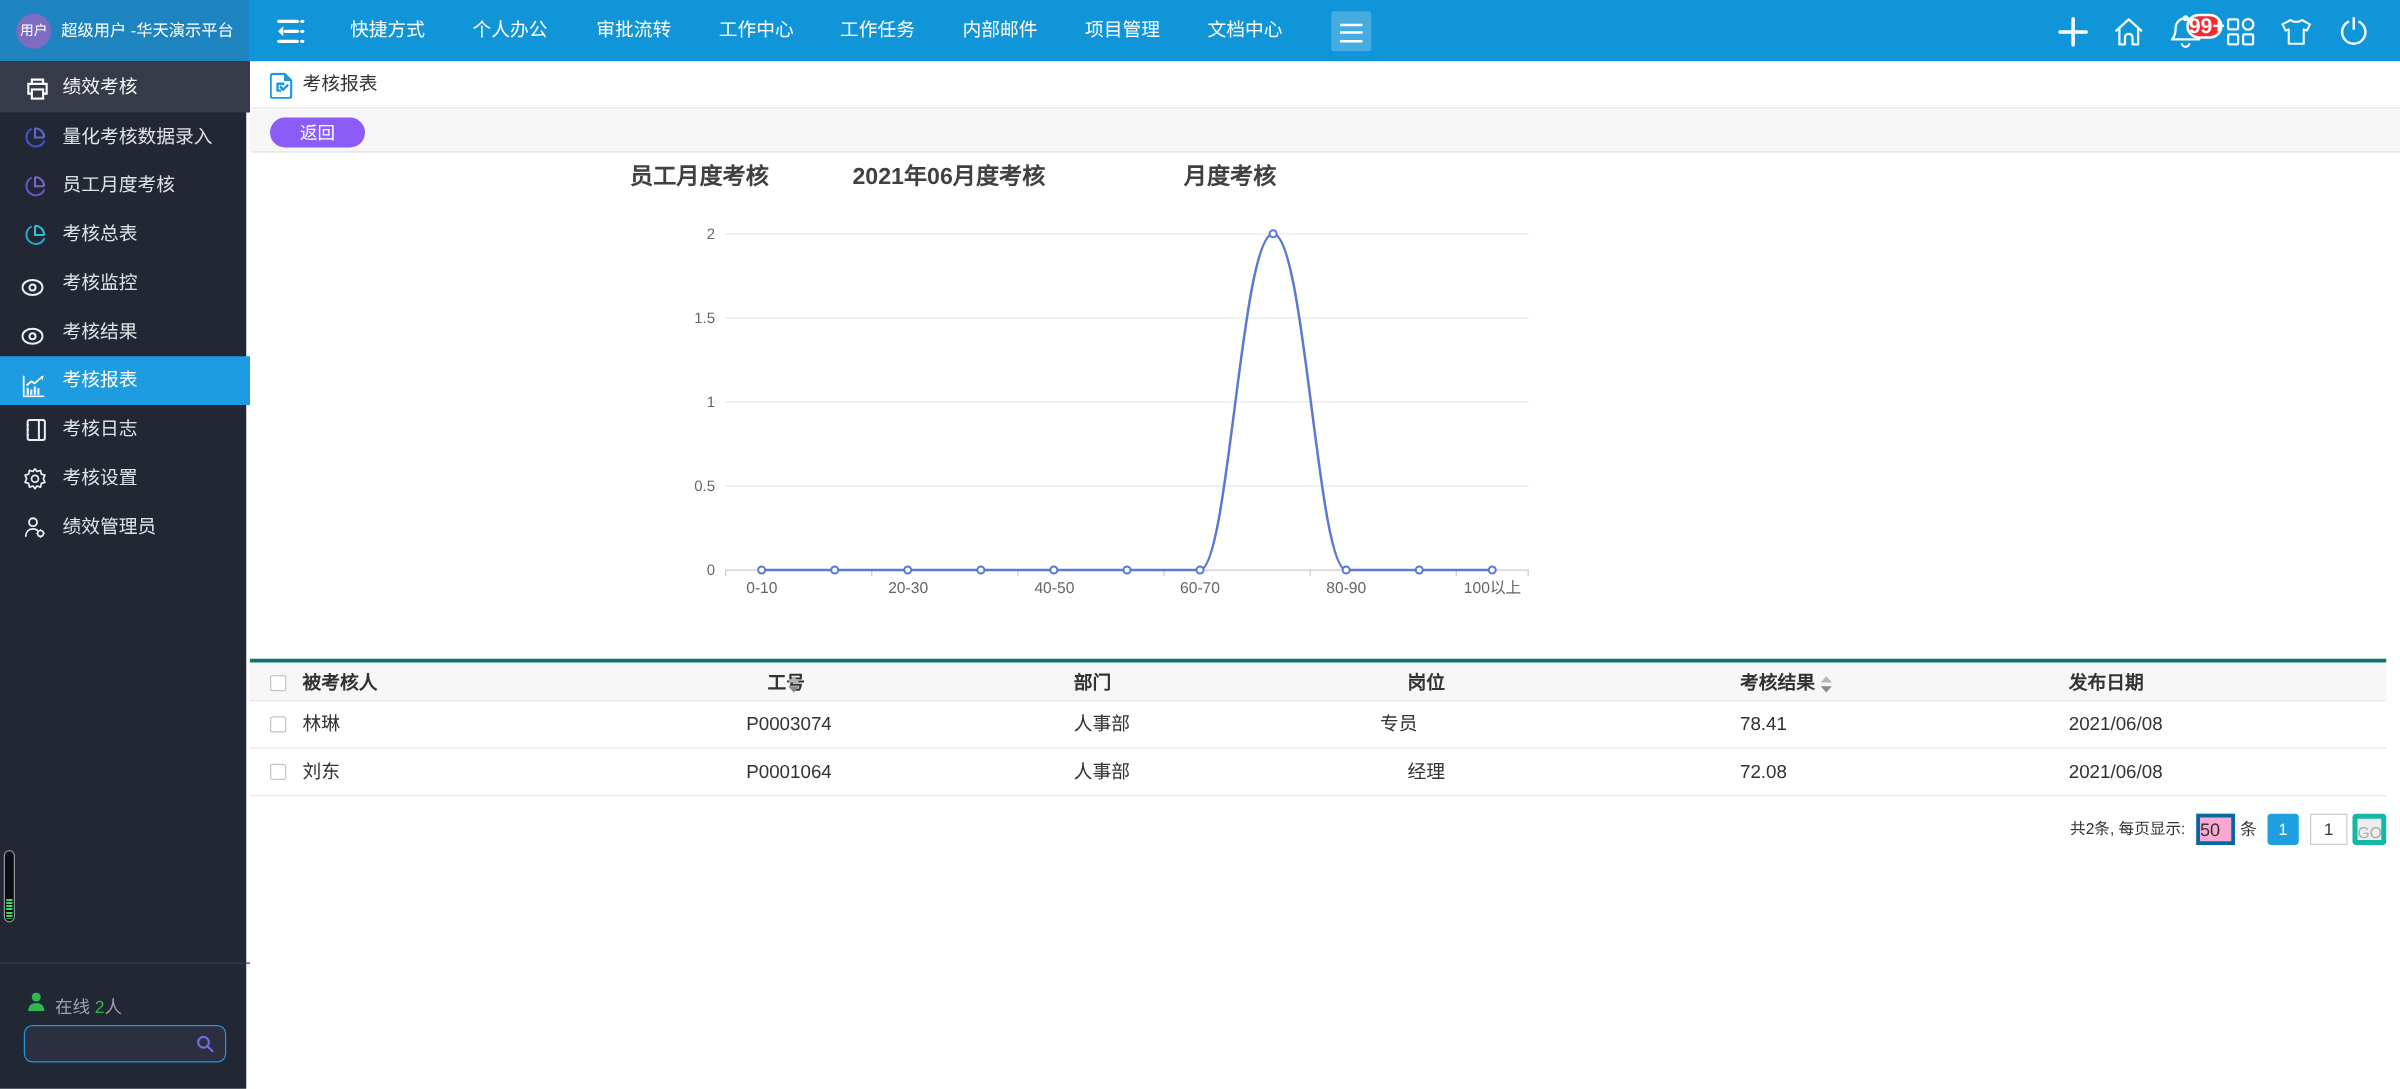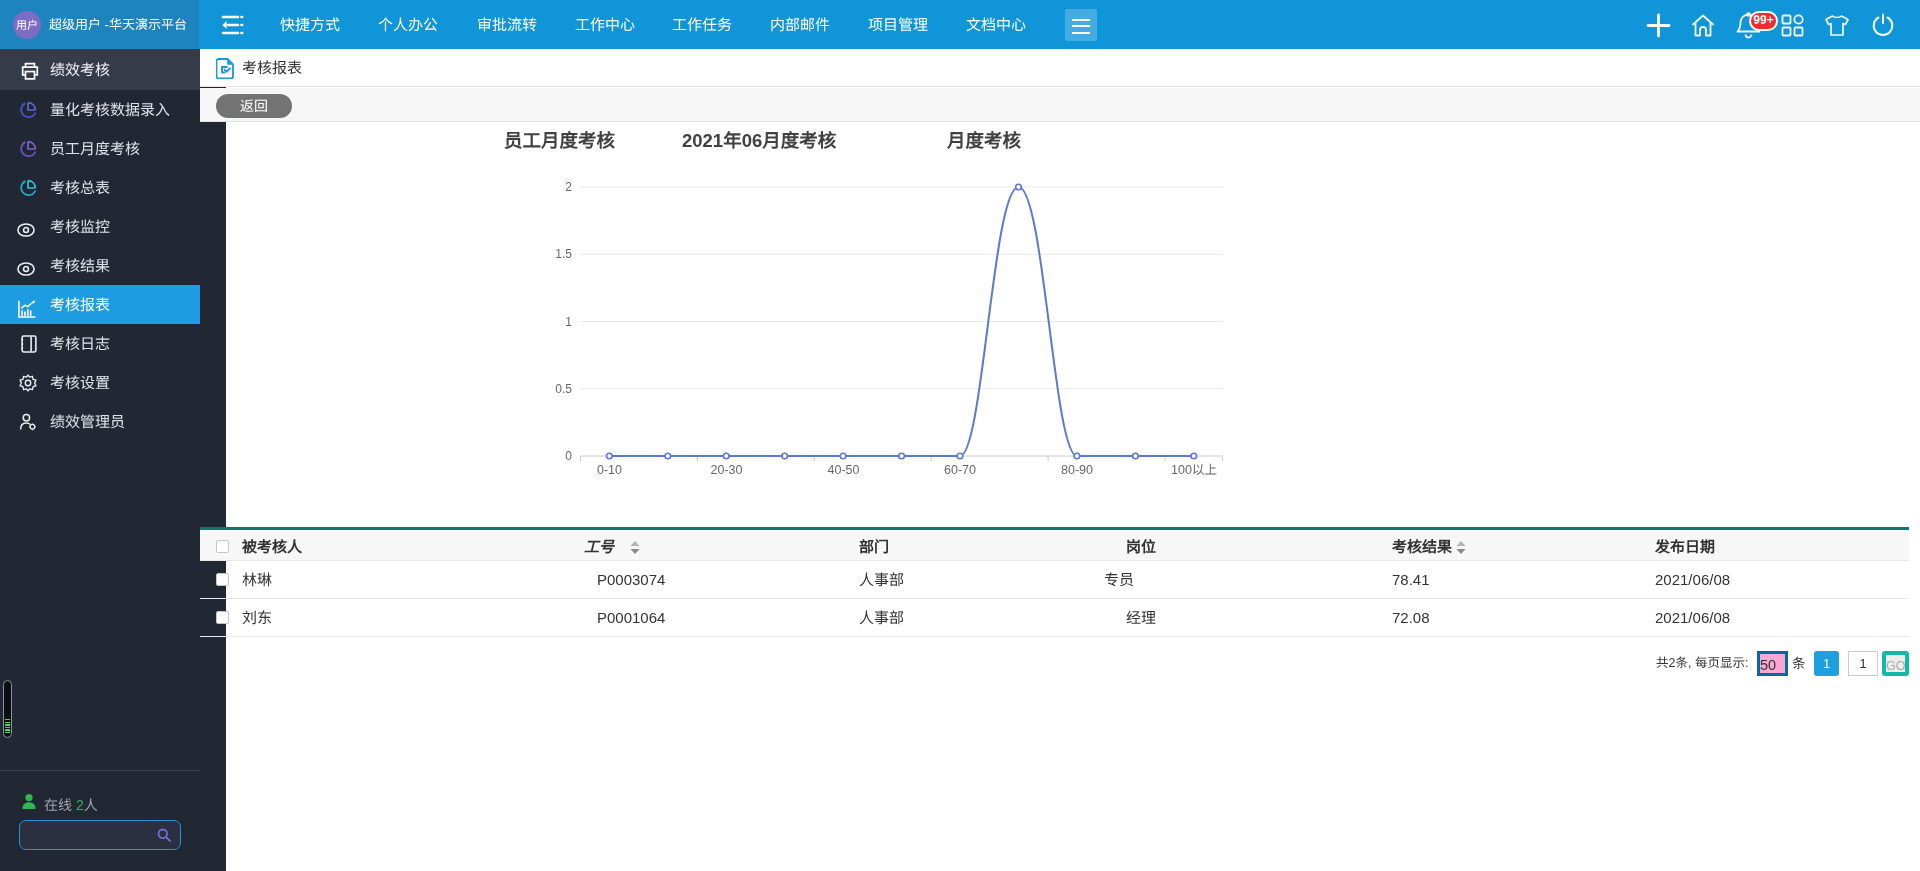--- a/index.html
+++ b/index.html
@@ -5,35 +5,35 @@
 * { margin:0; padding:0; box-sizing:border-box; }
 html,body { width:1920px; height:871px; overflow:hidden; background:#fff;
   font-family:"Liberation Sans", sans-serif; }
 #topbar { position:absolute; left:0; top:0; width:1920px; height:50px; background:#1095d8; }
 #topleft { position:absolute; left:0; top:0; width:199px; height:50px; background:#1e84c0; }
 #avatar { position:absolute; left:13px; top:11px; width:28px; height:28px; border-radius:50%;
   background:#7d6cc2; color:#fff; font-size:11px; text-align:center; line-height:28px; }
 #utitle { position:absolute; left:49px; top:0; height:50px; line-height:50px; color:#fff; font-size:13px; }
 .nav { position:absolute; top:0; height:50px; line-height:50px; color:#fff; font-size:15px; width:98px; text-align:center; }
 #burger2 { position:absolute; left:1065px; top:9px; width:32px; height:32px; background:rgba(255,255,255,0.22); border-radius:2px; }
-#sidebar { position:absolute; left:0; top:49px; width:226px; height:822px; background:#222734;text-decoration:underline; }
+#sidebar { position:absolute; left:0; top:49px; width:197px; height:822px; background:#222734;text-decoration:underline; }
 #sidehead { position:absolute; left:0; top:0; width:200px; height:41px; background:#363b4a; }
 .mitem { position:absolute; left:0; width:200px; height:39px; }
 .mitem .txt, #sidehead .txt { position:absolute; left:50px; top:0; height:39px; line-height:39px;
   color:#dfe1e6; font-size:15px; white-space:nowrap; }
 #sidehead .txt { color:#f2f3f5; line-height:41px; }
 .micon { position:absolute; left:18px; top:11px; width:18px; height:18px; }
 #active { background:#1e9ce2; }
 #active .txt { color:#fff; }
 #crumb { position:absolute; left:200px; top:49px; width:1720px; height:38px; background:#fff;
   border-bottom:1px solid #e7e7e7; }
 #crumbtxt { position:absolute; left:42px; top:0; height:37px; line-height:38px; font-size:15px; color:#333; }
 #toolbar { position:absolute; left:200px; top:88px; width:1720px; height:34px; background:#f6f6f6;
   border-bottom:1px solid #e3e3e3; }
-#backbtn { position:absolute; left:16px; top:6px; width:76px; height:24px; background:#737373;
+#backbtn { position:absolute; left:16px; top:6px; width:76px; height:24px; background:#8b5cf6;
   border-radius:12px; color:#fff; font-size:14px; text-align:center; line-height:24px; }
 .ctitle { position:absolute; top:126px; font-size:18.5px; font-weight:bold; color:#414141; white-space:nowrap; }
 #table { position:absolute; left:200px; top:527px; width:1709px; }
 .trow { position:relative; width:100%; border-bottom:1px solid #e8e8e8; }
 .cell { position:absolute; top:0; height:100%; font-size:15px; color:#333; white-space:nowrap; }
 #pagin { position:absolute; left:200px; top:651px; width:1709px; height:25px; }
 .chk { position:absolute; left:16px; width:13px; height:13px; border:1px solid #c5c5c5; border-radius:2px; background:#fff; }
 .sorti { position:absolute; width:12px; height:15px; }
 </style>
 </head>
@@ -75,21 +75,21 @@
   </svg>
   <svg style="position:absolute;left:1691px;top:14px;" width="24" height="23" viewBox="0 0 24 23">
     <path d="M2 10.5 L12 1.5 L22 10.5 M4.5 8.7 V21.5 H9 V16 a3 3 0 0 1 6 0 V21.5 H19.5 V8.7" fill="none" stroke="#f3fafd" stroke-width="1.8" stroke-linecap="round" stroke-linejoin="round"></path>
   </svg>
   <svg style="position:absolute;left:1736px;top:12px;" width="25" height="27" viewBox="0 0 25 27">
     <path d="M12.5 2.5 a8 8 0 0 1 8 8 c0 6 1.6 7.5 3 9 H1.5 c1.4-1.5 3-3 3-9 a8 8 0 0 1 8-8 Z" fill="none" stroke="#f3fafd" stroke-width="1.8" stroke-linejoin="round"></path>
     <path d="M9.5 22.5 a3 3 0 0 0 6 0" fill="none" stroke="#f3fafd" stroke-width="1.8"></path>
     <circle cx="12.5" cy="2.5" r="1.6" fill="none" stroke="#f3fafd" stroke-width="1.4"></circle>
   </svg>
   <div style="position:absolute;left:1749px;top:11px;width:29px;height:20px;background:#f5292f;
-    border:2.5px solid #fff;border-radius:10px;color:#fff;font-size:12px;font-weight:bold;
+    border:2.5px solid #fff;border-radius:10px;color:#fff;font-size:17px;font-weight:bold;
     text-align:center;line-height:15px;">99+</div>
   <svg style="position:absolute;left:1781px;top:14px;" width="23" height="23" viewBox="0 0 23 23">
     <g fill="none" stroke="#f3fafd" stroke-width="1.8">
       <rect x="1.5" y="1.5" width="8" height="8" rx="1"></rect>
       <circle cx="17.5" cy="5.5" r="4.2"></circle>
       <rect x="1.5" y="13.5" width="8" height="8" rx="1"></rect>
       <rect x="13.5" y="13.5" width="8" height="8" rx="1"></rect>
     </g>
   </svg>
   <svg style="position:absolute;left:1824px;top:14px;" width="26" height="23" viewBox="0 0 26 23">
@@ -271,21 +271,21 @@
       <circle cx="1018.5" cy="187" r="2.8"></circle>
     <circle cx="1076.9" cy="456" r="2.8"></circle>
       <circle cx="1135.4" cy="456" r="2.8"></circle>
     <circle cx="1193.8" cy="456" r="2.8"></circle>
   </g>
 </svg>
 <div id="table">
   <div class="trow" style="height:34px;background:#f7f7f7;border-top:3px solid #0f766e;">
     <div class="chk" style="top:10px;"></div>
     <div class="cell" style="left:42px;line-height:33px;font-weight:bold;">被考核人</div>
-    <div class="cell" style="left:384px;line-height:33px;font-weight:bold;font-style:italic;">工号</div>
+    <div class="cell" style="left:414px;line-height:33px;font-weight:bold;">工号</div>
     <svg class="sorti" style="left:429px;top:10px;">
         <use href="#sortg"></use>
       </svg>
     <div class="cell" style="left:659px;line-height:33px;font-weight:bold;">部门</div>
     <div class="cell" style="left:926px;line-height:33px;font-weight:bold;">岗位</div>
     <div class="cell" style="left:1192px;line-height:33px;font-weight:bold;">考核结果</div>
     <svg class="sorti" style="left:1255px;top:10px;">
         <use href="#sortg"></use>
       </svg>
     <div class="cell" style="left:1455px;line-height:33px;font-weight:bold;">发布日期</div>

